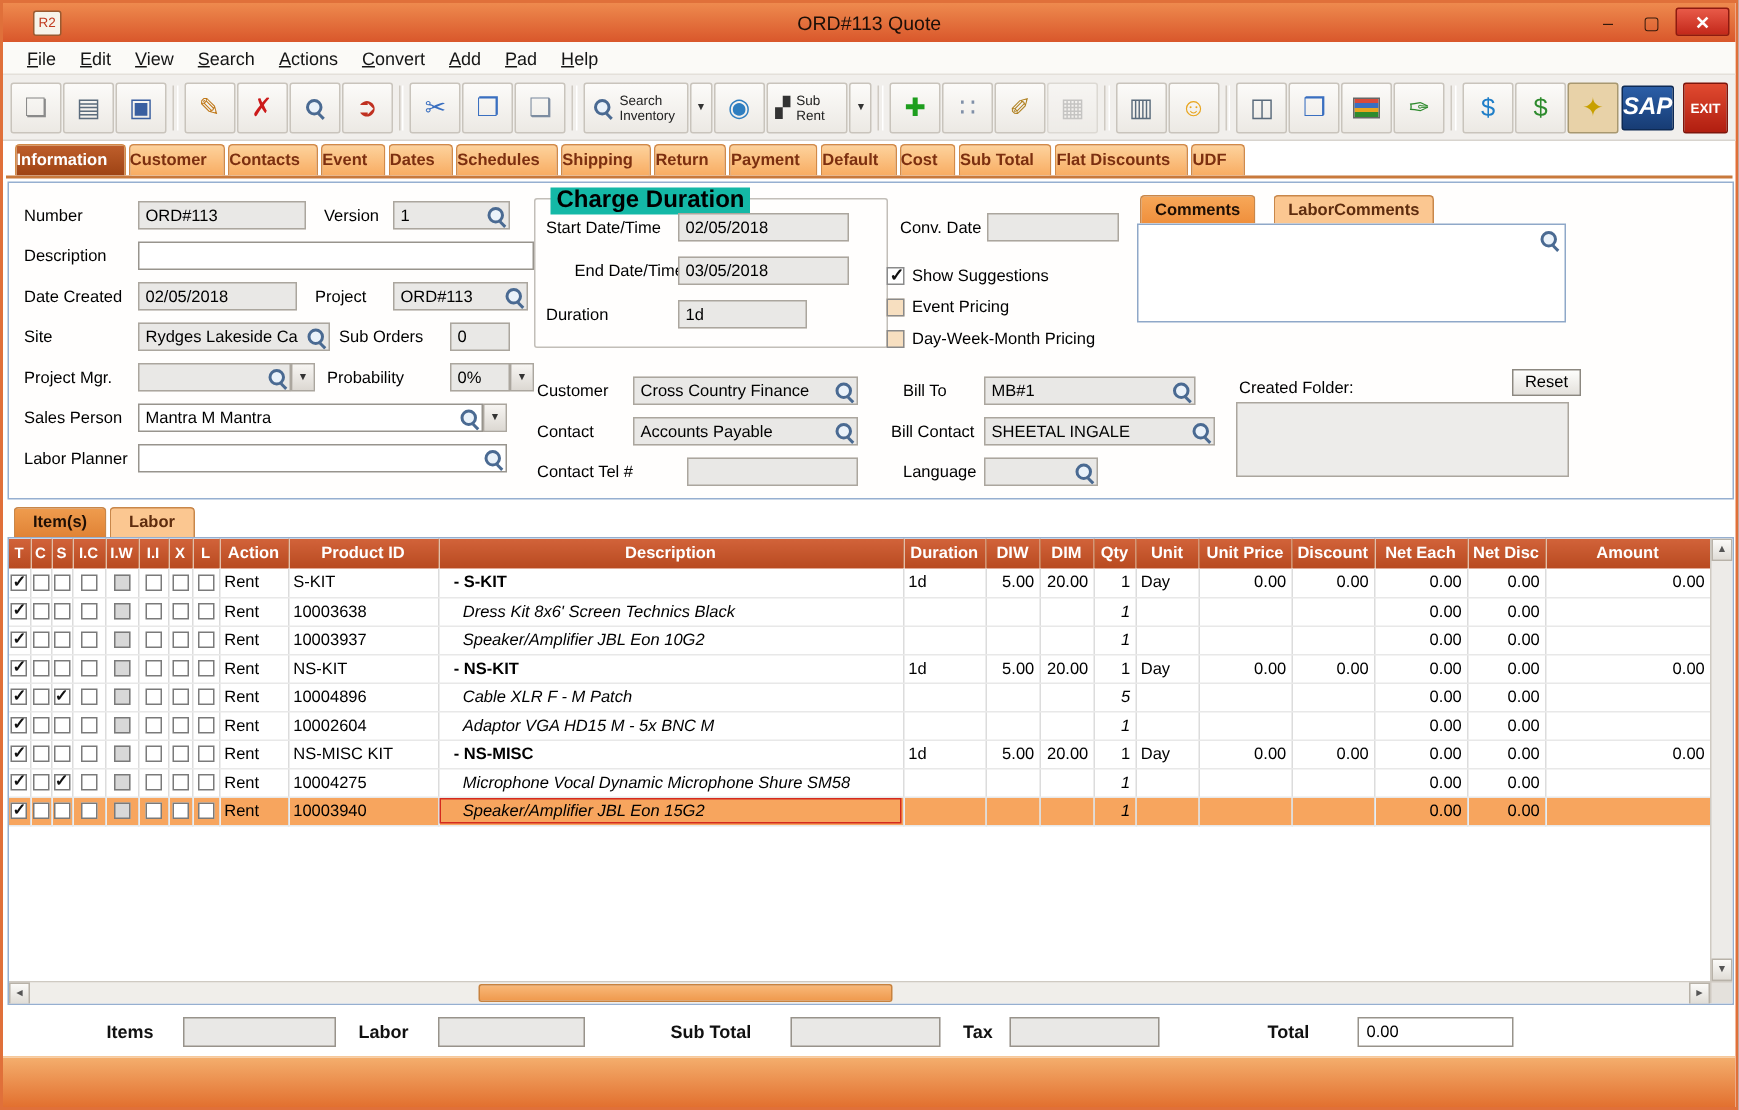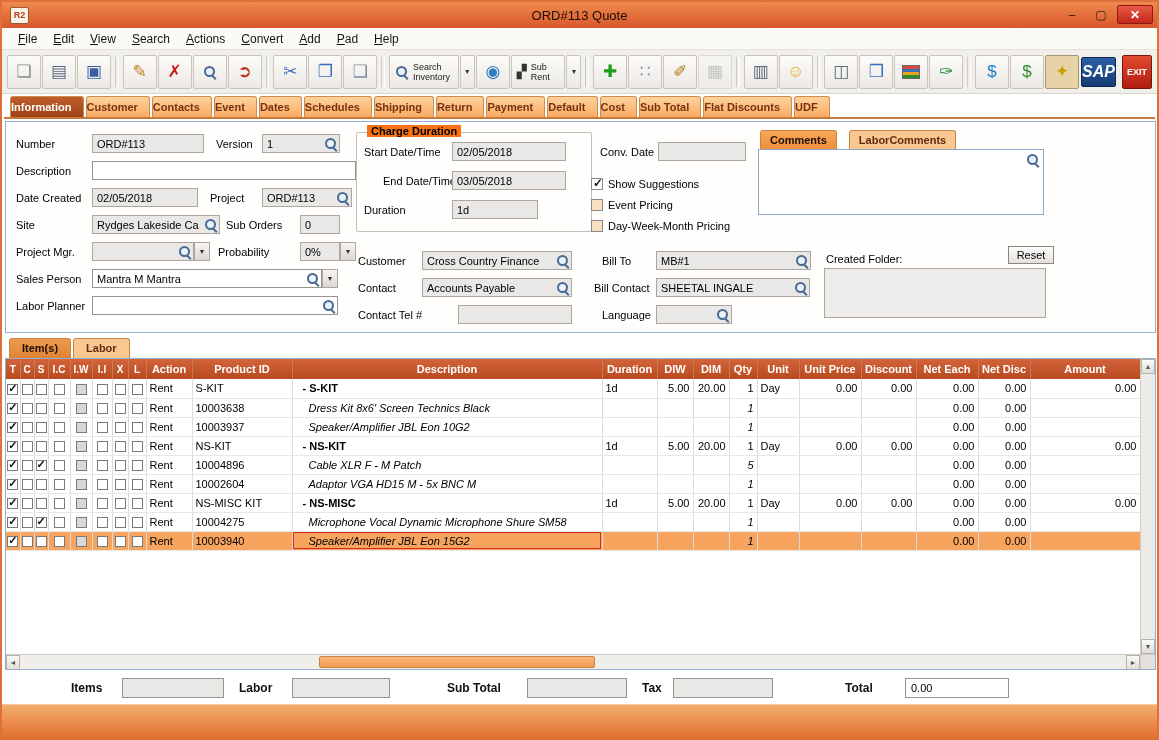--- a/index.html
+++ b/index.html
@@ -2,21 +2,21 @@
 <html><head>
 <meta charset="utf-8">
 <style>
 *{box-sizing:border-box;margin:0;padding:0}
 html,body{background:#8A8A8A}
 body{font-family:"Liberation Sans",sans-serif}
 .window{position:relative;width:1159px;height:740px;background:#FFFFFF;border:2px solid #E0703A;overflow:hidden}
 
 
 .titlebar{position:absolute;left:0;top:0;right:0;height:26px;background:linear-gradient(#EE8A4E,#D9572B);display:flex;align-items:center}
-.app-icon{margin-left:8px;width:19px;height:17px;background:#F7F3E9;border:1px solid #9A5A30;border-radius:2px;font-size:9px;font-weight:bold;color:#C03A1E;display:flex;align-items:center;justify-content:center;z-index:2}
+.app-icon{margin-left:20px;width:19px;height:17px;background:#F7F3E9;border:1px solid #9A5A30;border-radius:2px;font-size:9px;font-weight:normal;color:#C03A1E;display:flex;align-items:center;justify-content:center;z-index:2}
 .wtitle{position:absolute;left:0;right:0;text-align:center;font-size:13px;color:#1C0F08}
 .winbtns{position:absolute;right:4px;top:3px;display:flex;gap:3px;z-index:2}
 .winbtn{width:26px;height:19px;display:flex;align-items:center;justify-content:center;font-size:12px;color:#33190C;cursor:default}
 .winbtn.close{background:linear-gradient(#E85A48,#C3281A);border:1px solid #8E1A10;border-radius:2px;color:#FFF;font-weight:bold;width:36px}
 
 
 .menubar{position:absolute;left:0;top:26px;right:0;height:22px;background:#FBFAF7;border-bottom:1px solid #E4E0DA;display:flex;align-items:center;padding-left:8px}
 .menu-item{display:inline-block;font-size:12px;color:#151515;padding:2px 8px}
 .menu-item::first-letter{text-decoration:underline}
 
@@ -47,21 +47,21 @@
 
 
 .info-panel{position:absolute;left:3px;top:119px;width:1151px;height:212px;background:#FFFEFD;border:1px solid #96AFD0}
 .lbl{position:absolute;font-size:11px;color:#000;white-space:nowrap}
 .field{position:absolute;height:19px;background:#E9E8E6;border:1px solid #ABA69E;font-size:11px;display:flex;align-items:center;padding:0 4px;white-space:nowrap;overflow:hidden}
 .field.white{background:#FFF;border-color:#98948D}
 .field.hasmag{padding-right:17px}
 .field .mag{position:absolute;right:1px;top:2px}
 .ddbtn{position:absolute;width:16px;height:19px;background:linear-gradient(#F7F5F2,#DCD8D2);border:1px solid #ABA69E;font-size:7px;display:flex;align-items:center;justify-content:center;color:#333}
 .groupbox{position:absolute;border:1px solid #C2BEB8;border-radius:2px}
-.gtitle{position:absolute;left:10px;top:-8px;background:#f97316;padding:0 4px;font-size:11px;font-weight:bold}
+.gtitle{position:absolute;left:10px;top:-8px;background:#14b8a6;padding:0 4px;font-size:16px;font-weight:bold}
 .ckrow{position:absolute;display:flex;align-items:center;gap:5px;font-size:11px}
 .ck{width:12px;height:12px;border:1px solid #8A8A8A;background:#FFF;position:relative;flex:none}
 .ck.tint{background:#F7DFC0}
 .ck.on::after{content:"\2713";position:absolute;left:1px;top:-3px;font-size:12px;font-weight:bold;color:#111}
 
 
 .cm-tabs{position:absolute;left:754px;top:8px;display:flex;gap:12px}
 .cm-tab{height:19px;padding:3px 9px 0 9px;font-size:11px;font-weight:bold;border:1px solid #C8874A;border-bottom:none;border-radius:3px 3px 0 0;background:#FBC791;color:#5E2C0E;cursor:default}
 .cm-tab.sel{background:linear-gradient(#F7A758,#EF8F3C);color:#1E0F05}
 .cm-box{position:absolute;left:752px;top:27px;width:286px;height:66px;background:#FFF;border:1px solid #8FA8C8}
@@ -341,21 +341,21 @@
           <span>Day-Week-Month Pricing</span>
         </div>
       </div>
 
     <div class="lbl" style="left:352px;top:133px">Customer</div>
     <div class="field hasmag" style="left:416px;top:129px;width:150px">
         <span>Cross Country Finance</span>
         <span class="mag"></span>
       </div>
     <div class="lbl" style="left:596px;top:133px">Bill To</div>
-    <div class="field hasmag" style="left:650px;top:129px;width:155px">
+    <div class="field hasmag" style="left:650px;top:129px;width:141px">
         <span>MB#1</span>
         <span class="mag"></span>
       </div>
 
     <div class="lbl" style="left:352px;top:160px">Contact</div>
     <div class="field hasmag" style="left:416px;top:156px;width:150px">
         <span>Accounts Payable</span>
         <span class="mag"></span>
       </div>
     <div class="lbl" style="left:588px;top:160px">Bill Contact</div>

